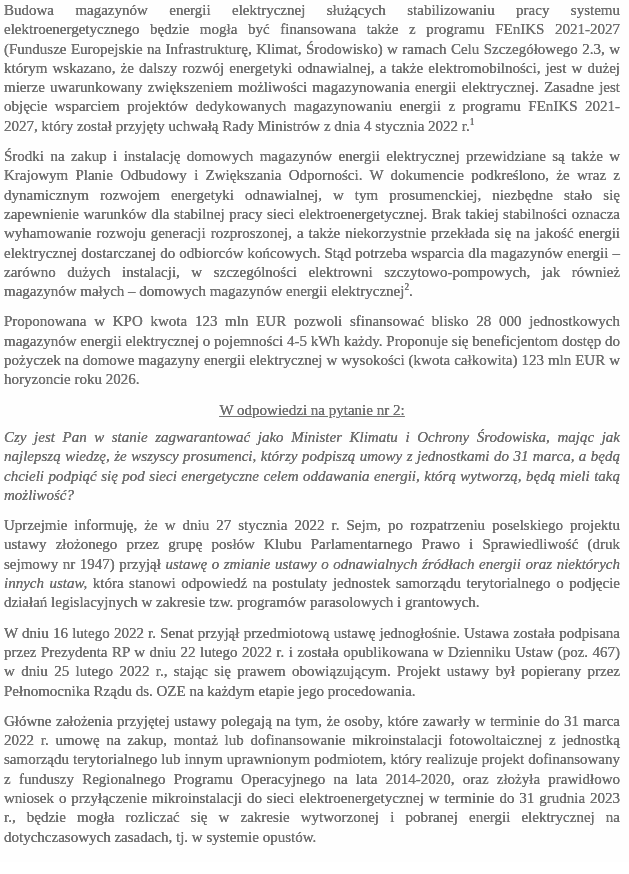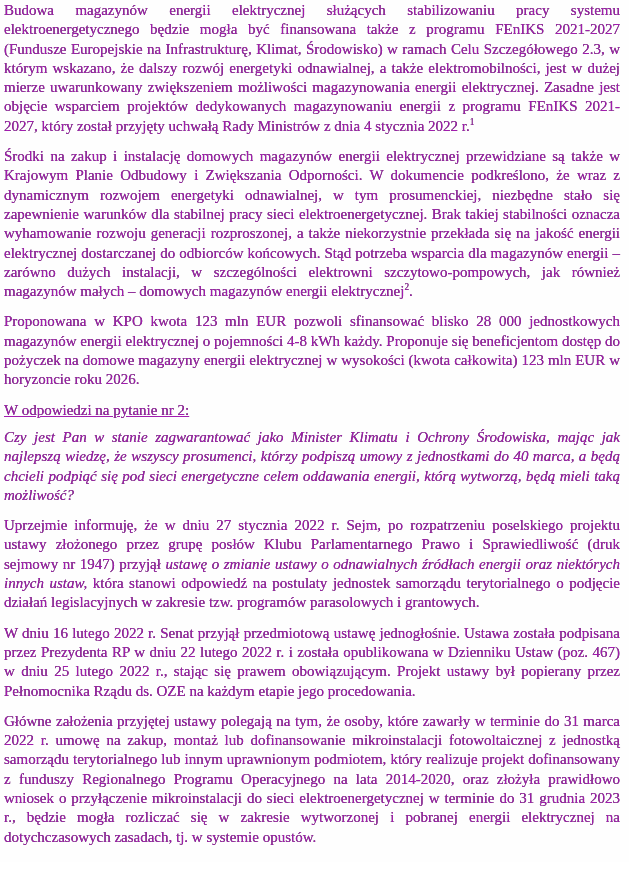--- a/index.html
+++ b/index.html
@@ -14,54 +14,54 @@
   }
   .page {
     box-sizing: border-box;
     width: 629px;
     height: 862px;
     padding: 1px 9px 0 4px;
     background: #fefefe;
     font-family: "Liberation Serif", "DejaVu Serif", serif;
     font-size: 15px;
     line-height: 19.3px;
-    color: #a21caf;
+    color: #737373;
     text-shadow: 0 0 0.45px rgba(25,25,25,0.85);
     overflow: hidden;
   }
   .body-p {
     margin: 0 0 11px 0;
     text-align: justify;
   }
   .heading-p {
     margin: 2px 0 8px 0;
-    text-align: left;
+    text-align: center;
   }
   .underline { text-decoration: underline; }
   .italic { font-style: italic; }
   sup.fnref {
     font-size: 0.62em;
     line-height: 0;
     vertical-align: super;
   }
 </style>
 </head>
 <body>
 
 <div class="page">
 
   <p class="body-p"><span>Budowa magazynów energii elektrycznej służących stabilizowaniu pracy systemu elektroenergetycznego będzie mogła być finansowana także z programu FEnIKS 2021-2027 (Fundusze Europejskie na Infrastrukturę, Klimat, Środowisko) w ramach Celu Szczegółowego 2.3, w którym wskazano, że dalszy rozwój energetyki odnawialnej, a także elektromobilności, jest w dużej mierze uwarunkowany zwiększeniem możliwości magazynowania energii elektrycznej. Zasadne jest objęcie wsparciem projektów dedykowanych magazynowaniu energii z programu FEnIKS 2021-2027, który został przyjęty uchwałą Rady Ministrów z dnia 4 stycznia 2022 r.</span><sup class="fnref">1</sup></p>
 
   <p class="body-p"><span>Środki na zakup i instalację domowych magazynów energii elektrycznej przewidziane są także w Krajowym Planie Odbudowy i Zwiększania Odporności. W dokumencie podkreślono, że wraz z dynamicznym rozwojem energetyki odnawialnej, w tym prosumenckiej, niezbędne stało się zapewnienie warunków dla stabilnej pracy sieci elektroenergetycznej. Brak takiej stabilności oznacza wyhamowanie rozwoju generacji rozproszonej, a także niekorzystnie przekłada się na jakość energii elektrycznej dostarczanej do odbiorców końcowych. Stąd potrzeba wsparcia dla magazynów energii – zarówno dużych instalacji, w szczególności elektrowni szczytowo-pompowych, jak również magazynów małych – domowych magazynów energii elektrycznej</span><sup class="fnref">2</sup><span>.</span></p>
 
-  <p class="body-p"><span>Proponowana w KPO kwota 123 mln EUR pozwoli sfinansować blisko 28 000 jednostkowych magazynów energii elektrycznej o pojemności 4-8 kWh każdy. Proponuje się beneficjentom dostęp do pożyczek na domowe magazyny energii elektrycznej w wysokości (kwota całkowita) 123 mln EUR w horyzoncie roku 2026.</span></p>
+  <p class="body-p"><span>Proponowana w KPO kwota 123 mln EUR pozwoli sfinansować blisko 28 000 jednostkowych magazynów energii elektrycznej o pojemności 4-5 kWh każdy. Proponuje się beneficjentom dostęp do pożyczek na domowe magazyny energii elektrycznej w wysokości (kwota całkowita) 123 mln EUR w horyzoncie roku 2026.</span></p>
 
   <p class="heading-p"><span class="underline">W odpowiedzi na pytanie nr 2:</span></p>
 
-  <p class="body-p italic"><span>Czy jest Pan w stanie zagwarantować jako Minister Klimatu i Ochrony Środowiska, mając jak najlepszą wiedzę, że wszyscy prosumenci, którzy podpiszą umowy z jednostkami do 40 marca, a będą chcieli podpiąć się pod sieci energetyczne celem oddawania energii, którą wytworzą, będą mieli taką możliwość?</span></p>
+  <p class="body-p italic"><span>Czy jest Pan w stanie zagwarantować jako Minister Klimatu i Ochrony Środowiska, mając jak najlepszą wiedzę, że wszyscy prosumenci, którzy podpiszą umowy z jednostkami do 31 marca, a będą chcieli podpiąć się pod sieci energetyczne celem oddawania energii, którą wytworzą, będą mieli taką możliwość?</span></p>
 
   <p class="body-p"><span>Uprzejmie informuję, że w dniu 27 stycznia 2022 r. Sejm, po rozpatrzeniu poselskiego projektu ustawy złożonego przez grupę posłów Klubu Parlamentarnego Prawo i Sprawiedliwość (druk sejmowy nr 1947) przyjął </span><span class="italic">ustawę o zmianie ustawy o odnawialnych źródłach energii oraz niektórych innych ustaw,</span><span> która stanowi odpowiedź na postulaty jednostek samorządu terytorialnego o podjęcie działań legislacyjnych w zakresie tzw. programów parasolowych i grantowych.</span></p>
 
   <p class="body-p"><span>W dniu 16 lutego 2022 r. Senat przyjął przedmiotową ustawę jednogłośnie. Ustawa została podpisana przez Prezydenta RP w dniu 22 lutego 2022 r. i została opublikowana w Dzienniku Ustaw (poz. 467) w dniu 25 lutego 2022 r., stając się prawem obowiązującym. Projekt ustawy był popierany przez Pełnomocnika Rządu ds. OZE na każdym etapie jego procedowania.</span></p>
 
   <p class="body-p"><span>Główne założenia przyjętej ustawy polegają na tym, że osoby, które zawarły w terminie do 31 marca 2022 r. umowę na zakup, montaż lub dofinansowanie mikroinstalacji fotowoltaicznej z jednostką samorządu terytorialnego lub innym uprawnionym podmiotem, który realizuje projekt dofinansowany z funduszy Regionalnego Programu Operacyjnego na lata 2014-2020, oraz złożyła prawidłowo wniosek o przyłączenie mikroinstalacji do sieci elektroenergetycznej w terminie do 31 grudnia 2023 r., będzie mogła rozliczać się w zakresie wytworzonej i pobranej energii elektrycznej na dotychczasowych zasadach, tj. w systemie opustów.</span></p>
 
   <p class="heading-p"><span class="underline">W odpowiedzi na ramach nr 3:</span></p>
 
 </div>

